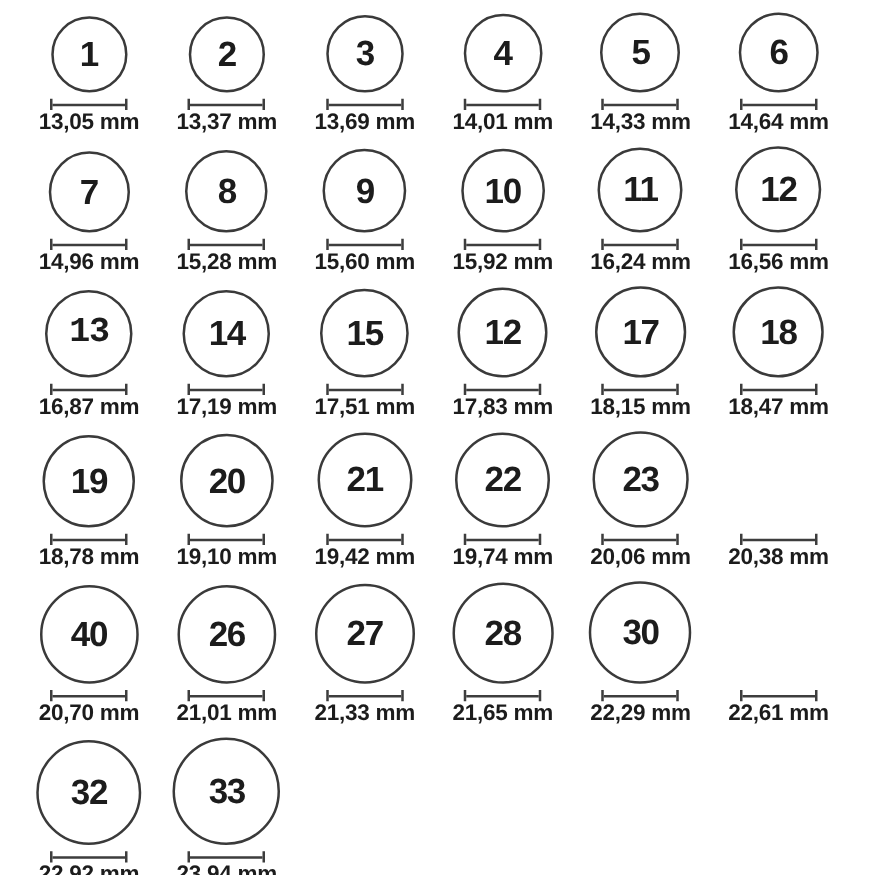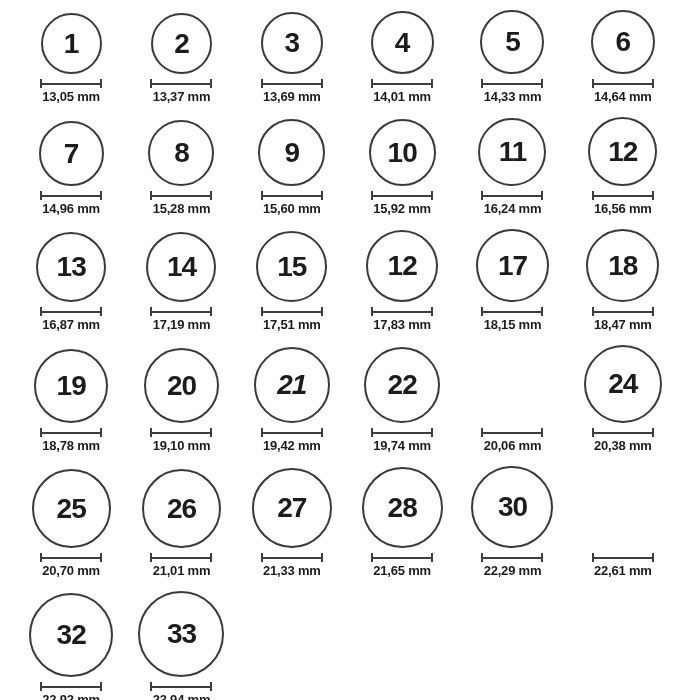--- a/index.html
+++ b/index.html
@@ -52,21 +52,21 @@
   .measure::after {
     content: "";
     position: absolute;
     left: 0; right: 0;
     top: 4px;
     height: 2px;
     background: #3d3d3d;
   }
   .label {
     margin-top: 2px;
-    font-size: 13px;
+    font-size: 18px;
     font-weight: 700;
     color: #1c1c1c;
     line-height: 14px;
     white-space: nowrap;
     letter-spacing: -0.2px;
   }
 </style>
 </head>
 <body>
 
@@ -150,21 +150,21 @@
     <div class="label">16,24 mm</div>
   </div>
       <div class="cell">
     <div class="circle" style="width: 69px; height: 69px;">
       <span class="num">12</span>
     </div>
     <div class="measure"></div>
     <div class="label">16,56 mm</div>
   </div>
       <div class="cell">
-    <div class="circle" style="width: 70px; height: 70px;">
+    <div class="circle" style="width: 70px; height: 70px; font-family: Liberation Mono, monospace;">
       <span class="num">13</span>
     </div>
     <div class="measure"></div>
     <div class="label">16,87 mm</div>
   </div>
       <div class="cell">
     <div class="circle" style="width: 70px; height: 70px; align-items: center;">
       <span class="num">14</span>
     </div>
     <div class="measure"></div>
@@ -206,47 +206,47 @@
     <div class="label">18,78 mm</div>
   </div>
       <div class="cell">
     <div class="circle" style="width: 75px; height: 75px;">
       <span class="num">20</span>
     </div>
     <div class="measure"></div>
     <div class="label">19,10 mm</div>
   </div>
       <div class="cell">
-    <div class="circle" style="width: 76px; height: 76px; font-style: italic;">
+    <div class="circle" style="width: 76px; height: 76px;">
       <span class="num">21</span>
     </div>
     <div class="measure"></div>
     <div class="label">19,42 mm</div>
   </div>
       <div class="cell">
     <div class="circle" style="width: 76px; height: 76px;">
       <span class="num">22</span>
     </div>
     <div class="measure"></div>
     <div class="label">19,74 mm</div>
   </div>
       <div class="cell">
+    <div class="circle" style="width: 77px; height: 77px;">
+      <span class="num">23</span>
+    </div>
     <div class="measure"></div>
     <div class="label">20,06 mm</div>
   </div>
       <div class="cell">
-    <div class="circle" style="width: 78px; height: 78px;">
-      <span class="num">24</span>
-    </div>
     <div class="measure"></div>
     <div class="label">20,38 mm</div>
   </div>
       <div class="cell">
     <div class="circle" style="width: 79px; height: 79px;">
-      <span class="num">25</span>
+      <span class="num">40</span>
     </div>
     <div class="measure"></div>
     <div class="label">20,70 mm</div>
   </div>
       <div class="cell">
     <div class="circle" style="width: 79px; height: 79px;">
       <span class="num">26</span>
     </div>
     <div class="measure"></div>
     <div class="label">21,01 mm</div>

